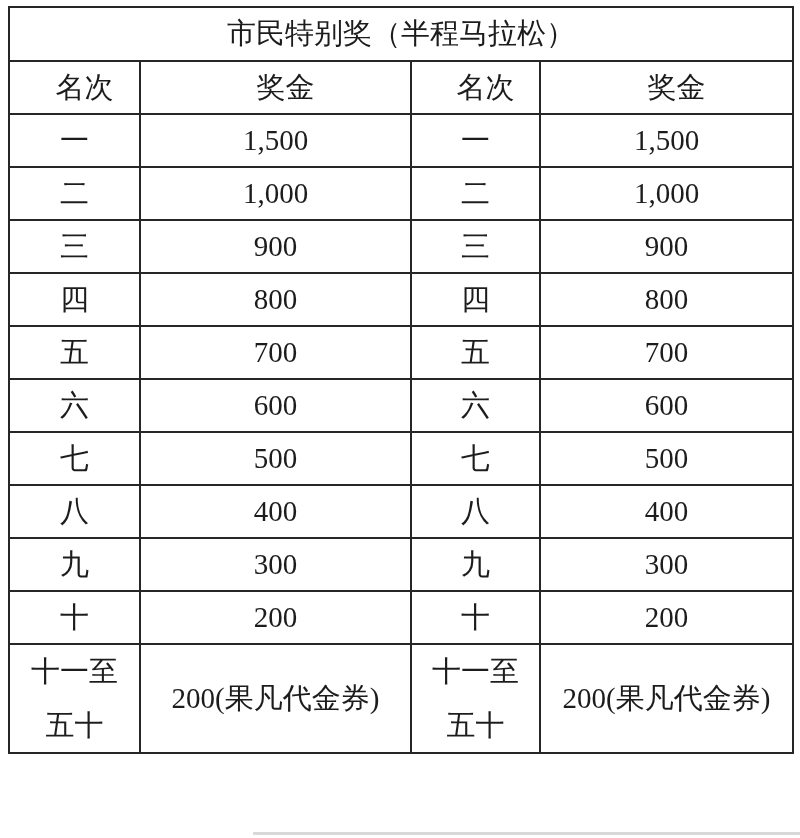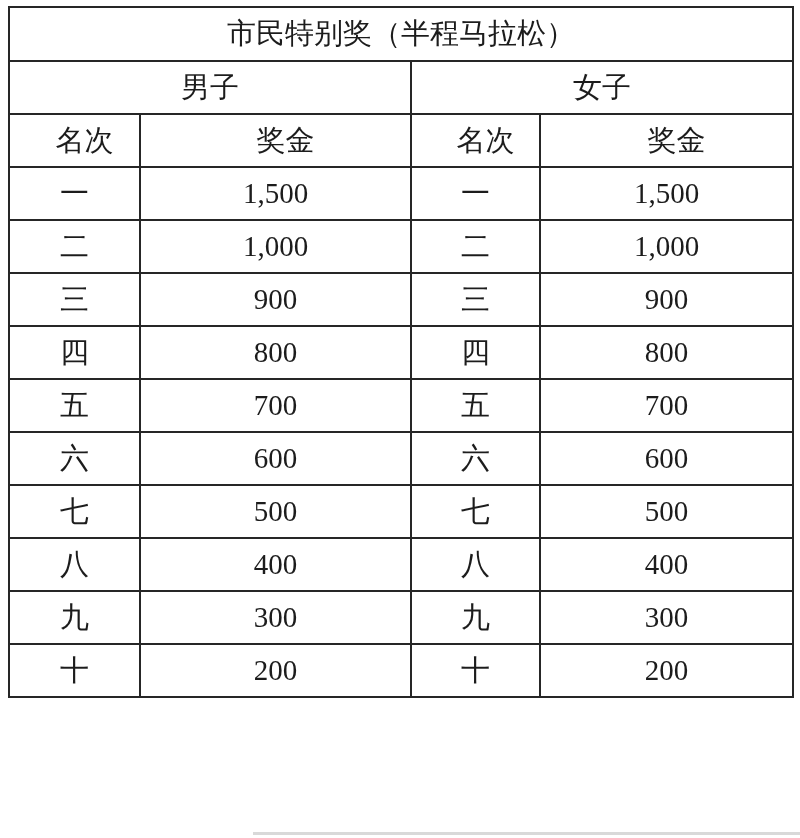--- a/index.html
+++ b/index.html
@@ -60,24 +60,20 @@
       <col style="width:271px">
       <col style="width:129px">
       <col style="width:253px">
     </colgroup>
 
     <tbody>
         <tr class="r-title">
       <td colspan="4">市民特别奖（半程马拉松）</td>
     </tr>
 
-    <tr class="r-group">
-      <td colspan="2">男子</td>
-      <td colspan="2">女子</td>
-    </tr>
 
     <tr class="r-head">
       <td>名次</td>
       <td>奖金</td>
       <td>名次</td>
       <td>奖金</td>
     </tr>
 
     <tr class="r-data">
       <td>一</td>
@@ -142,17 +138,25 @@
       <td>300</td>
     </tr>
 
     <tr class="r-data">
       <td>十</td>
       <td>200</td>
       <td>十</td>
       <td>200</td>
     </tr>
 
+    <tr class="r-last">
+      <td>十一至
+五十</td>
+      <td>200(果凡代金券)</td>
+      <td>十一至
+五十</td>
+      <td>200(果凡代金券)</td>
+    </tr>
   </tbody>
     </table>
 
   <div class="bottom-artifact"></div>
 </div>
 
 </body></html>

